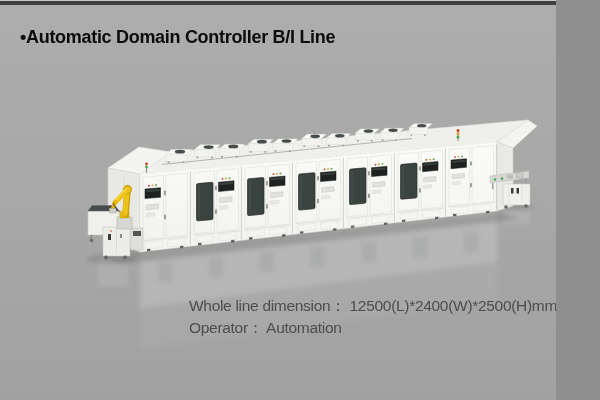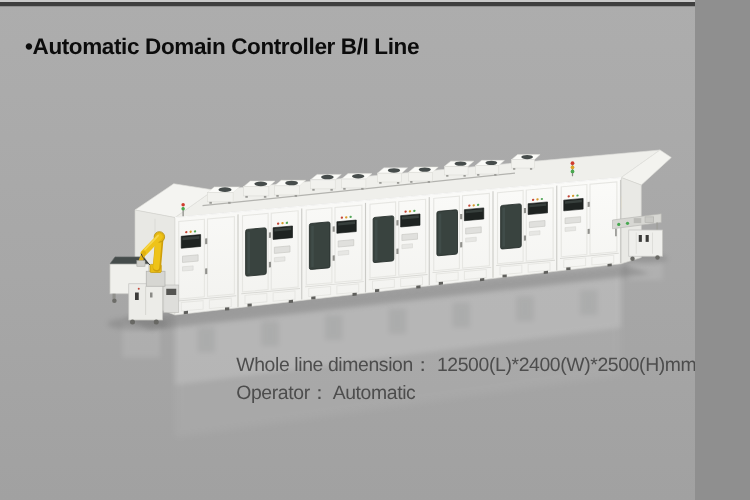--- a/index.html
+++ b/index.html
@@ -12,21 +12,21 @@
     position:absolute;top:0;left:0;width:600px;height:5px;
     background:linear-gradient(180deg,#cacaca 0%,#cacaca 28%,#3f3f3f 28%,#3f3f3f 100%);
   }
   .title{
     position:absolute;left:20px;top:27px;
     font-size:18px;font-weight:700;color:#0c0c0c;letter-spacing:-0.3px;
     white-space:nowrap;
   }
   .scene{position:absolute;left:0;top:0;width:600px;height:400px;}
   .specs{
-    position:absolute;left:189px;top:282px;
+    position:absolute;left:189px;top:295px;
     font-size:15.5px;line-height:22.4px;color:#4d4d4d;letter-spacing:-0.3px;
     white-space:nowrap;
   }
   .specs div{white-space:nowrap;}
 </style>
 </head>
 <body>
 
 <div class="stage">
 
@@ -215,16 +215,16 @@
         <rect x="516.5" y="188" width="2.5" height="5.5" fill="#3b3b39"></rect>
       <circle cx="506" cy="207" r="1.8" fill="#6a6a66"></circle>
         <circle cx="526" cy="206" r="1.8" fill="#6a6a66"></circle>
     </g>
   </svg>
 
   <div class="title">•Automatic Domain Controller B/I Line</div>
 
   <div class="specs">
     <div>Whole line dimension： 12500(L)*2400(W)*2500(H)mm</div>
-    <div>Operator： Automatic</div>
+    <div>Operator： Automation</div>
   </div>
 
 </div>
 
 </body></html>

